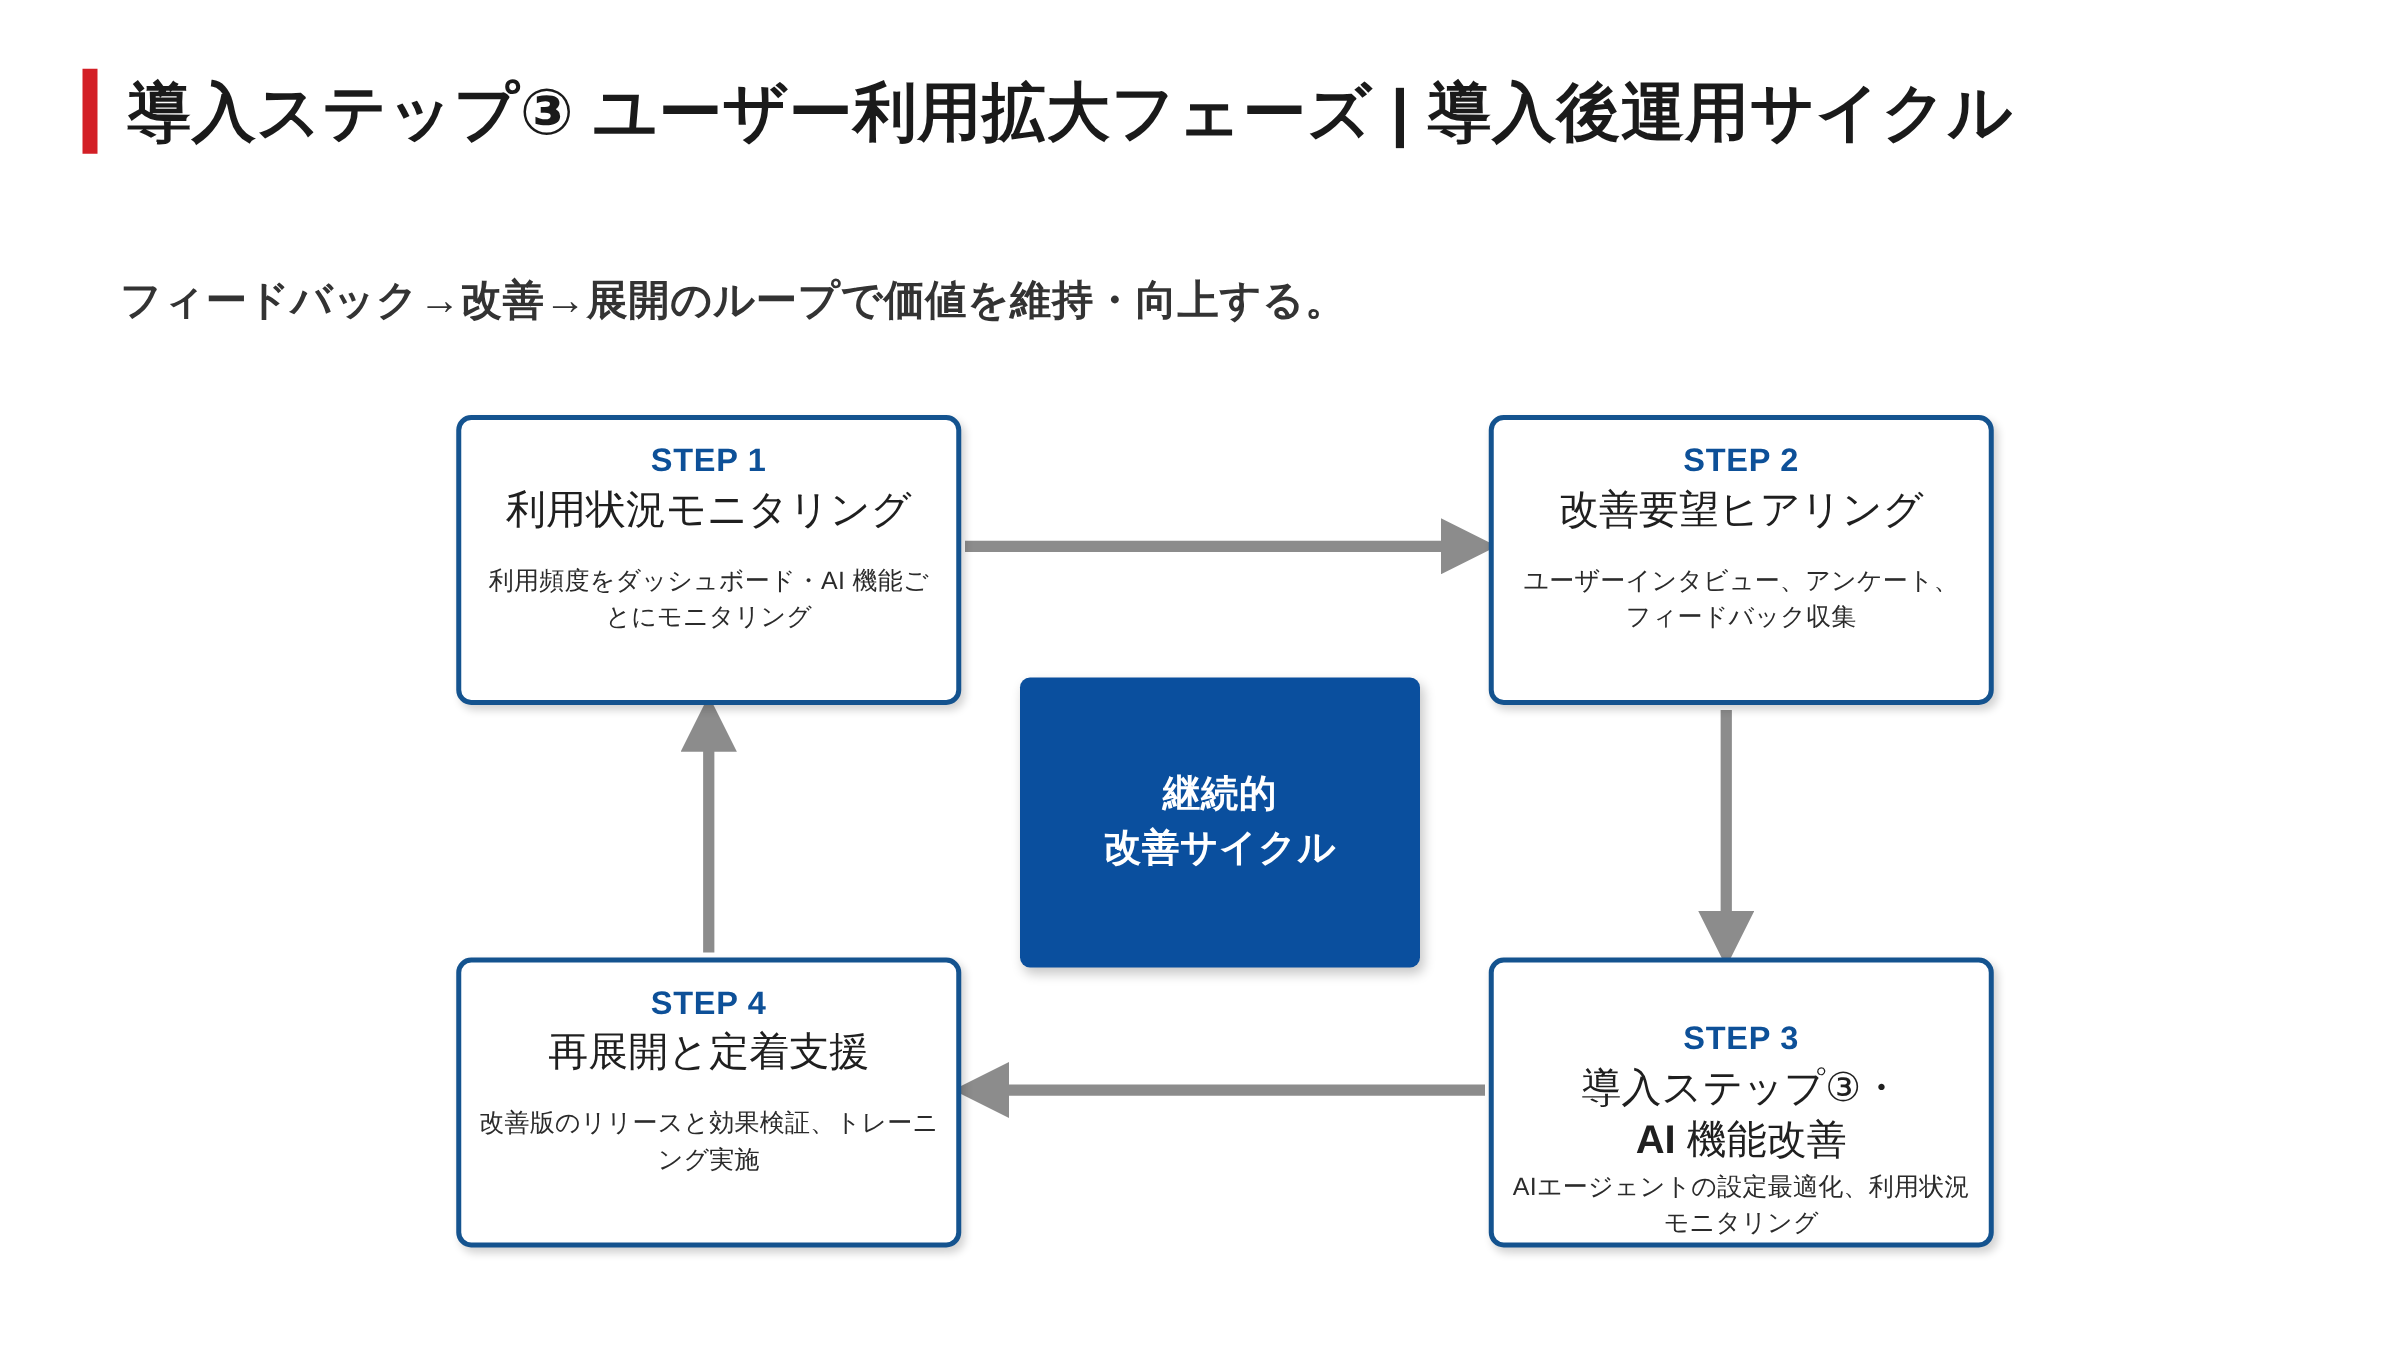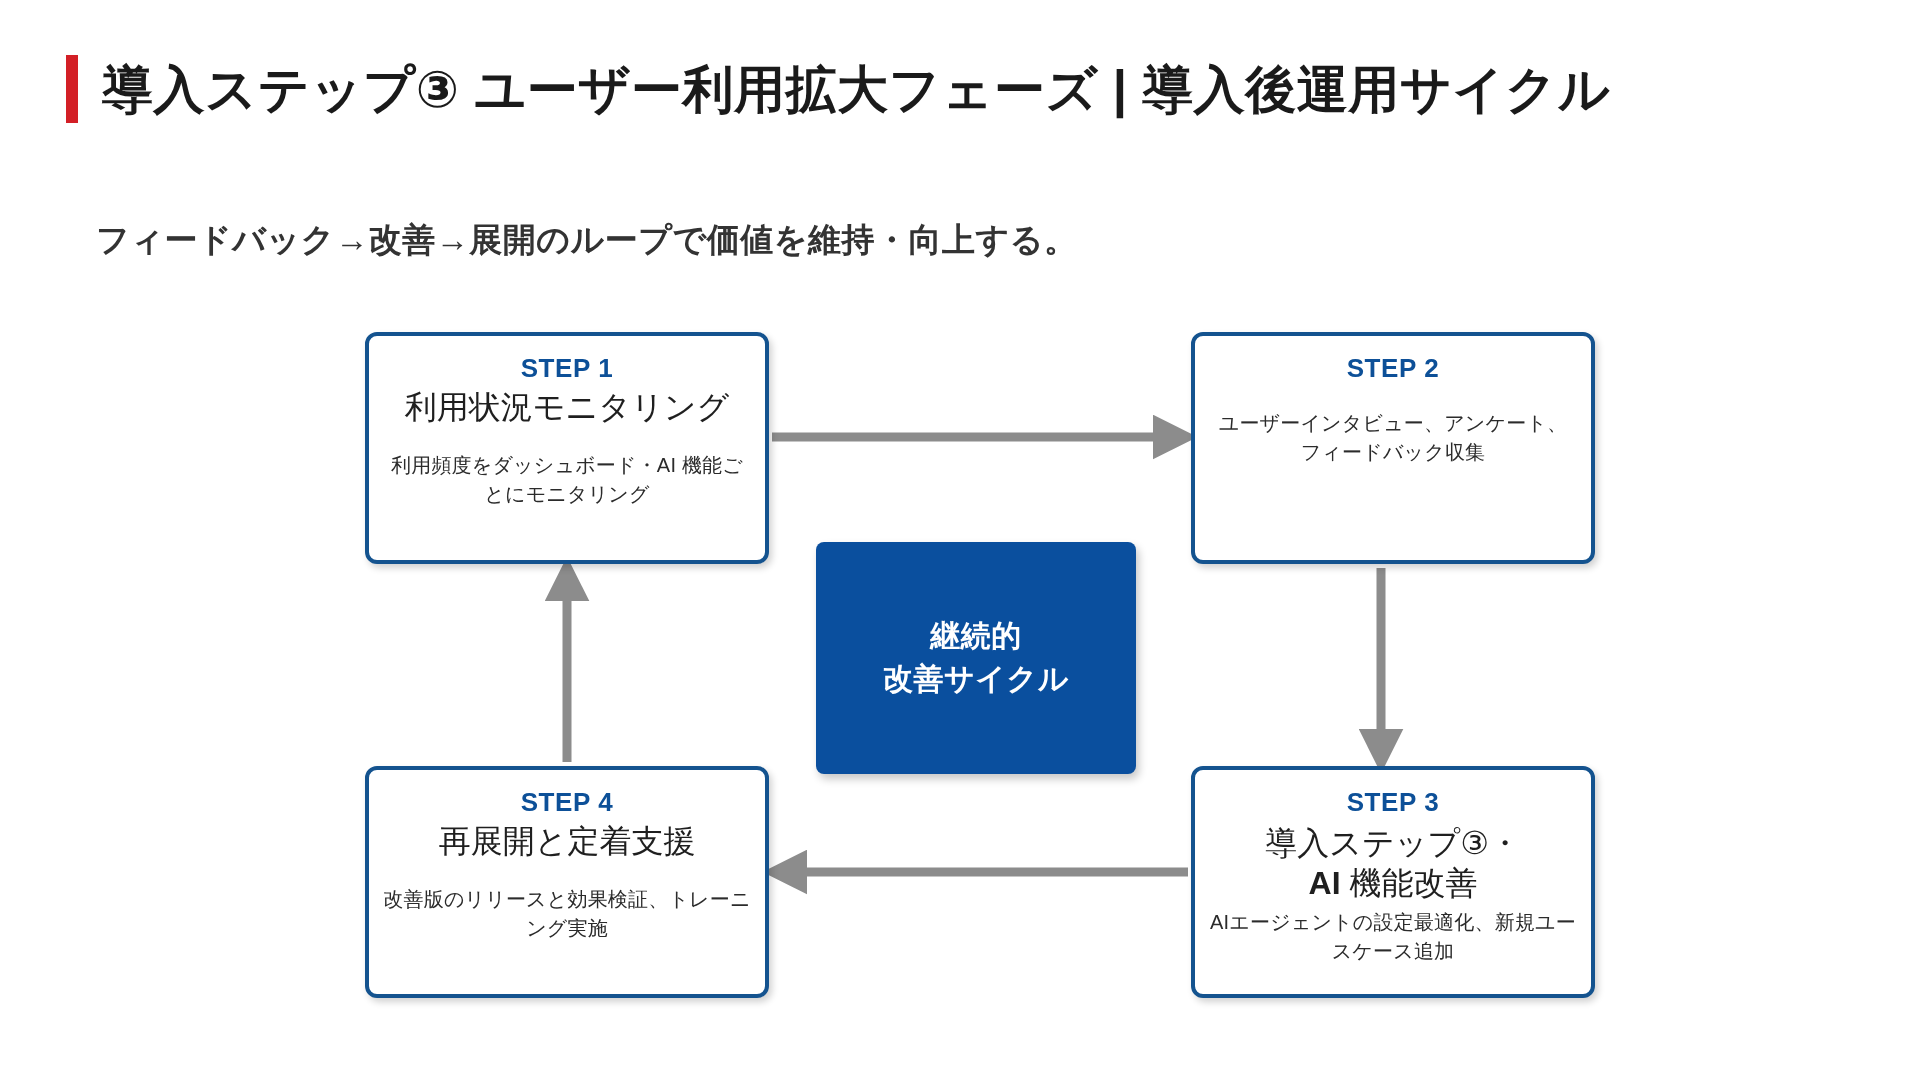--- a/index.html
+++ b/index.html
@@ -84,21 +84,21 @@
     border-radius: 12px;
     box-shadow: 3px 4px 7px rgba(0,0,0,0.18);
     display: flex;
     flex-direction: column;
     align-items: center;
     justify-content: flex-start;
     padding-top: 16px;
   }
   .step-card.s1 { left: 365px;  top: 332px; width: 404px; height: 232px; }
   .step-card.s2 { left: 1191px; top: 332px; width: 404px; height: 232px; }
-  .step-card.s3 { left: 1191px; top: 766px; width: 404px; height: 232px; }
+  .step-card.s3 { left: 1191px; top: 766px; width: 404px; height: 232px; justify-content: flex-end; }
   .step-card.s4 { left: 365px;  top: 766px; width: 404px; height: 232px; }
 
   .step-label {
     font-size: 26px;
     font-weight: bold;
     color: #0d5098;
     letter-spacing: 0.6px;
     line-height: 1.25;
   }
   .step-title {
@@ -189,30 +189,31 @@
   </svg>
 
   <div class="step-card s1">
     <div class="step-label">STEP 1</div>
     <div class="step-title">利用状況モニタリング</div>
     <div class="step-desc">利用頻度をダッシュボード・AI 機能ごとにモニタリング</div>
   </div>
 
   <div class="step-card s2">
     <div class="step-label">STEP 2</div>
+    <div class="step-title">改善要望ヒアリング</div>
     <div class="step-desc">ユーザーインタビュー、アンケート、フィードバック収集</div>
   </div>
 
   <div class="step-card s3">
     <div class="step-label">STEP 3</div>
     <div class="step-title two-line">
       <span>導入ステップ③・</span><br>
       <b>AI</b><span> 機能改善</span>
     </div>
-    <div class="step-desc">AIエージェントの設定最適化、新規ユースケース追加</div>
+    <div class="step-desc">AIエージェントの設定最適化、利用状況モニタリング</div>
   </div>
 
   <div class="step-card s4">
     <div class="step-label">STEP 4</div>
     <div class="step-title">再展開と定着支援</div>
     <div class="step-desc">改善版のリリースと効果検証、トレーニング実施</div>
   </div>
 
   <div class="hub">
     <div class="hub-line">継続的</div>

